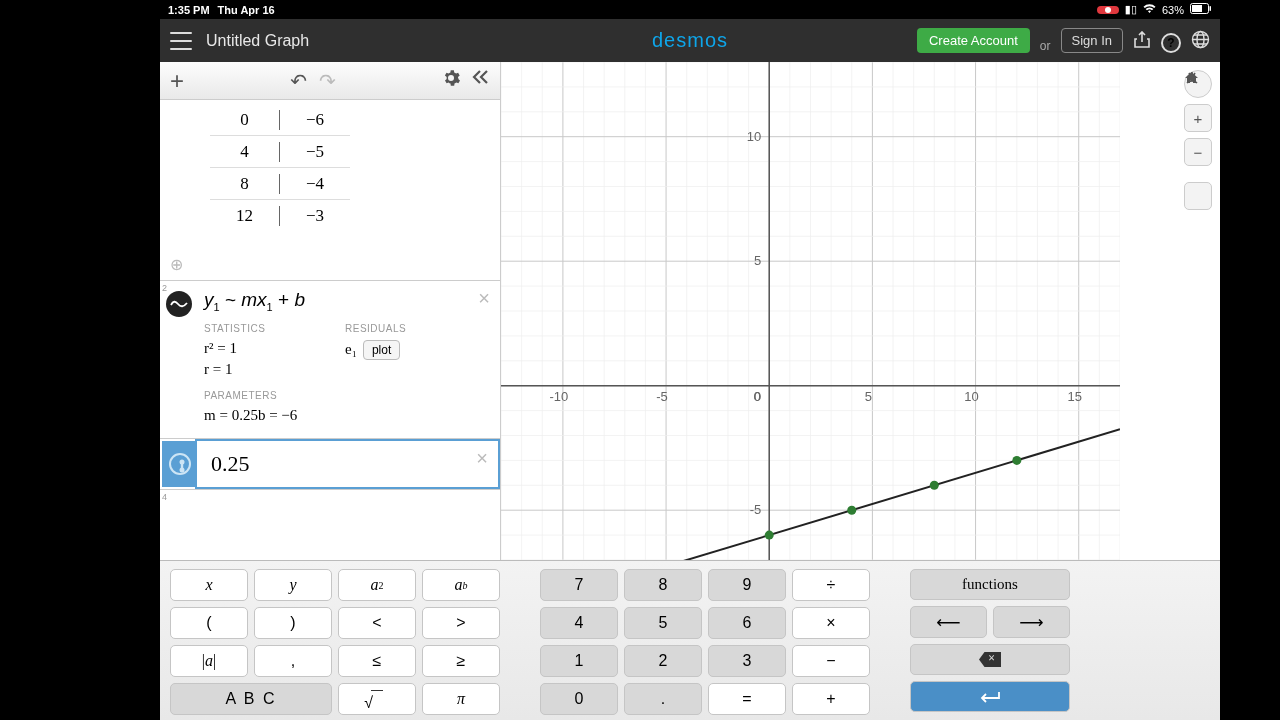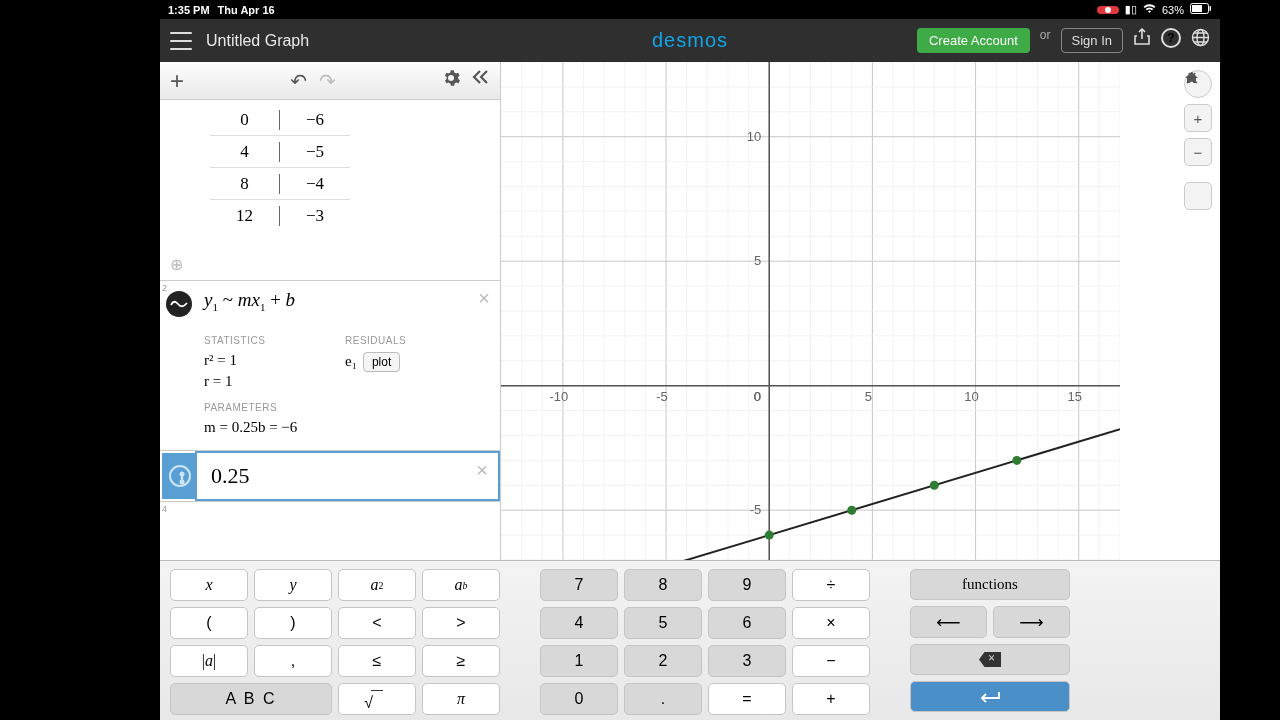--- a/index.html
+++ b/index.html
@@ -8,21 +8,21 @@
   .statusbar { height:19px; background:#000; color:#fff; font-size:11px; display:flex; align-items:center; padding:0 8px; justify-content:space-between; }
   .status-left { display:flex; gap:8px; font-weight:600;}
   .status-right { display:flex; gap:6px; align-items:center; }
   .rec-pill { background:#e0383e; border-radius:8px; padding:1px 8px; display:flex; align-items:center; gap:4px;}
   .rec-dot{width:6px;height:6px;border-radius:50%;background:#fff;}
   .appbar { height:43px; background:#2f2f2f; display:flex; align-items:center; padding:0 10px; position:relative; }
   .hamburger { width:22px; height:18px; display:flex; flex-direction:column; justify-content:space-between; cursor:pointer;}
   .hamburger span{height:2px;background:#ddd;border-radius:1px;}
   .title { color:#e8e8e8; font-size:16px; margin-left:14px; }
   .logo { position:absolute; left:50%; transform:translateX(-50%); color:#0ea5e9; font-size:20px; letter-spacing:1px; font-weight:500;}
-  .appbar-right{margin-left:auto; display:flex; align-items:flex-start; gap:10px;}
+  .appbar-right{margin-left:auto; display:flex; align-items:flex-end; gap:10px;}
   .btn-green{background:#3eab46;color:#fff;border:none;border-radius:4px;padding:5px 12px;font-size:13px;cursor:pointer;}
   .btn-outline{background:transparent;color:#ddd;border:1px solid #888;border-radius:4px;padding:4px 10px;font-size:13px;cursor:pointer;}
   .or{color:#aaa;font-size:12px;}
   .icon-btn{color:#ddd;font-size:16px;cursor:pointer;}
   .icon-circle{width:20px;height:20px;border:2px solid #ddd;border-radius:50%;display:flex;align-items:center;justify-content:center;font-size:12px;font-weight:700;}
   
   .main{display:flex;height:498px;}
   .leftpane{width:341px;border-right:1px solid #ccc;display:flex;flex-direction:column;background:#fff;}
   .lp-toolbar{height:38px;background:linear-gradient(#fdfdfd,#e9e9e9);border-bottom:1px solid #ccc;display:flex;align-items:center;padding:0 10px;justify-content:space-between;}
   .plus{font-size:24px;color:#555;font-weight:300;cursor:pointer;}
@@ -36,23 +36,23 @@
   .trow{display:flex;align-items:center;height:31px;font-family:"Times New Roman",serif;font-size:17px;}
   .tcell-x{width:70px;text-align:center;border-right:1.5px solid #666;}
   .tcell-y{width:70px;text-align:center;}
   .tdiv{border-bottom:1px solid #ddd; width:140px; margin-left:0;}
   .zoom-icon{color:#bbb;font-size:16px;padding:6px 10px;}
   .expr-row{border-top:1px solid #ccc;position:relative;padding:8px 14px 10px 44px;}
   .row-num{position:absolute;left:2px;top:2px;font-size:9px;color:#999;}
   .row-icon{position:absolute;left:6px;top:10px;width:26px;height:26px;border-radius:50%;background:#222;display:flex;align-items:center;justify-content:center;}
   .wave{width:18px;height:10px;}
   .close-x{position:absolute;right:10px;top:6px;color:#bbb;font-size:20px;cursor:pointer;}
-  .formula{font-family:Liberation Serif, serif;font-size:19px;font-style:italic;}
+  .formula{font-family:Liberation Sans, sans-serif;font-size:19px;font-style:italic;}
   .sub{font-size:11px;vertical-align:sub;font-style:normal;}
-  .stats-grid{display:flex;margin-top:22px;font-size:12px;}
+  .stats-grid{display:flex;margin-top:10px;font-size:12px;}
   .stats-col{flex:1;}
   .stats-h{font-size:10px;color:#999;letter-spacing:0.5px;margin-bottom:6px;}
   .stats-row{font-family:"Times New Roman",serif;font-size:15px;margin-bottom:4px;display:flex;align-items:center;gap:6px;}
   .plot-btn{border:1px solid #bbb;border-radius:4px;padding:2px 8px;font-size:12px;background:#f5f5f5;cursor:pointer;}
   .params{margin-top:8px;}
   .expr-active{border:2px solid #5a9fd4;background:#fff;position:relative;padding:0;}
   .active-tab{position:absolute;left:-35px;top:0;bottom:0;width:35px;background:#5a9fd4;display:flex;align-items:center;justify-content:center;}
   .slider-icon{width:22px;height:22px;border:2px solid #cde5f5;border-radius:50%;position:relative;}
   .active-input{font-family:"Times New Roman",serif;font-size:22px;padding:10px 14px;}
   

